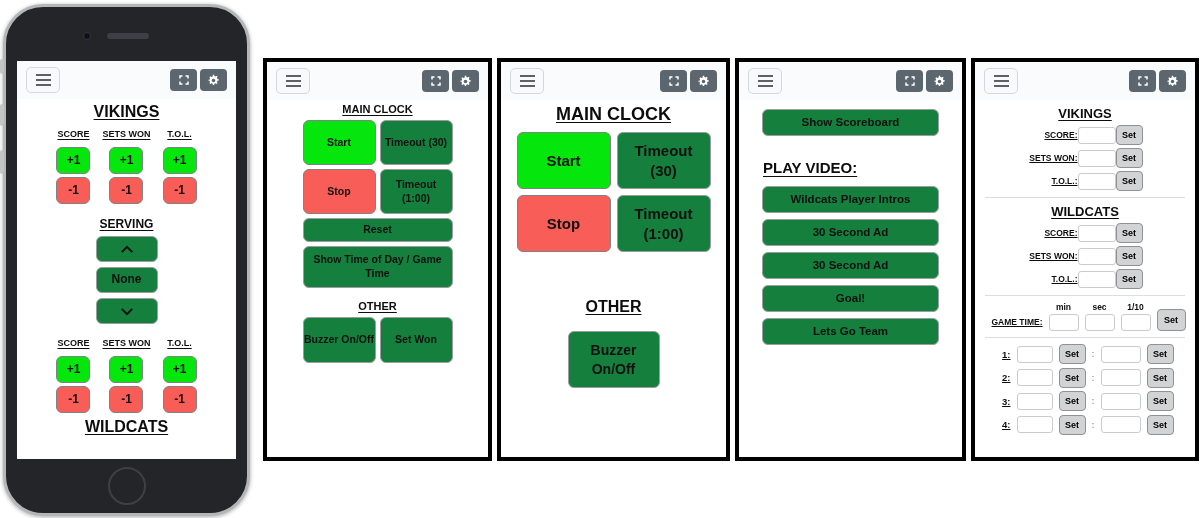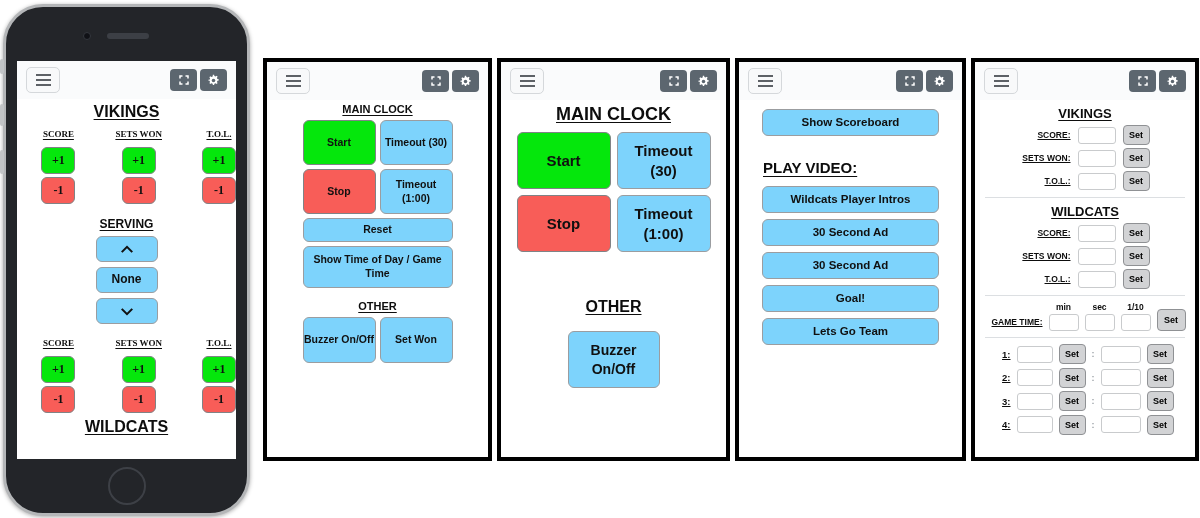--- a/index.html
+++ b/index.html
@@ -28,32 +28,32 @@
   .hbtn { width:34px; height:26px; background:#f8f9fa; border:1px solid #d5d8db;
     border-radius:5px; display:flex; align-items:center; justify-content:center; cursor:pointer; }
   .hlines { display:flex; flex-direction:column; gap:3px; }
   .hlines i { display:block; width:15px; height:2px; background:#5d6166; }
   .hdr-right { display:flex; gap:3px; }
   .dbtn { width:27px; height:22px; background:#5c666f; border:none; border-radius:4px;
     display:flex; align-items:center; justify-content:center; cursor:pointer; }
 
   
   button { font-family:inherit; }
-  .gbtn { background:#7dd3fc; border:1px solid #9b9da0; border-radius:6px; font-weight:700;
+  .gbtn { background:#15803d; border:1px solid #9b9da0; border-radius:6px; font-weight:700;
     color:#101010; display:flex; align-items:center; justify-content:center; text-align:center;
     cursor:pointer; line-height:1.3; }
   .green { background:#05e70c; border-color:#808386; }
   .red   { background:#f85d58; border-color:#808386; }
   .u { text-decoration:underline; text-underline-offset:2px; }
   .sec-title { font-weight:700; text-align:center; text-decoration:underline; text-underline-offset:2px; }
 
   
   .team-title { font-size:16px; font-weight:700; text-align:center;
     text-decoration:underline; text-underline-offset:2px; margin-top:4px; }
-  .stats-row { display:flex; justify-content:flex-end; gap:40px; margin-top:8px;font-family:Liberation Serif, serif; }
+  .stats-row { display:flex; justify-content:center; gap:12px; margin-top:8px; }
   .stat-col { display:flex; flex-direction:column; align-items:center; }
   .stat-label { font-size:9px; font-weight:700; text-decoration:underline; text-underline-offset:2px; }
   .pm { width:34px; height:27px; font-size:12px; margin-top:8px; }
   .pm + .pm { margin-top:3px; }
   .serving { display:flex; flex-direction:column; align-items:center; margin-top:13px; }
   .serving-title { font-size:12px; font-weight:700; }
   .srv-btn { width:62px; height:26px; font-size:12px; margin-top:5px; }
 
   
   .panel { position:absolute; top:58px; height:403px; background:#fff;
@@ -87,21 +87,21 @@
   .p4 .col { width:177px; margin:0 auto; display:flex; flex-direction:column; }
   .p4 .vbtn { height:27px; font-size:11.5px; margin-bottom:6px; }
   .p4 .show-sb { margin-top:9px; }
   .p4 .pv-title { font-size:15px; font-weight:700; text-decoration:underline;
     text-underline-offset:3px; margin:17px 0 10px; padding-left:14px; align-self:flex-start;
     margin-left:-13px; }
 
   
   .p5 .m-title { font-size:13px; font-weight:700; text-align:center;
     text-decoration:underline; text-underline-offset:2px; margin:6px 0 4px; }
-  .m-row { display:flex; align-items:center; justify-content:center; gap:7px; margin:3px 0; padding-right:22px; }
+  .m-row { display:flex; align-items:center; justify-content:center; margin:3px 0; padding-right:22px; }
   .m-label { font-size:8.5px; font-weight:700; text-decoration:underline;
     text-underline-offset:1px; width:72px; text-align:right; }
   .tin { border:1px solid #c9cbcd; border-radius:3px; height:17px; font-size:10px;
     padding:0 3px; font-family:inherit; }
   .w38 { width:38px; } .w36 { width:36px; } .w30 { width:30px; } .w40 { width:40px; }
   .setbtn { background:#d2d3d5; border:1px solid #8f9194; border-radius:4px; font-weight:700;
     font-size:9px; width:27px; height:20px; display:flex; align-items:center; justify-content:center;
     cursor:pointer; }
   .divider { border:none; border-top:1px solid #dcdfe2; margin:6px 10px; }
   .gt { display:flex; align-items:flex-end; justify-content:center; gap:6px; margin:2px 0 4px; }

